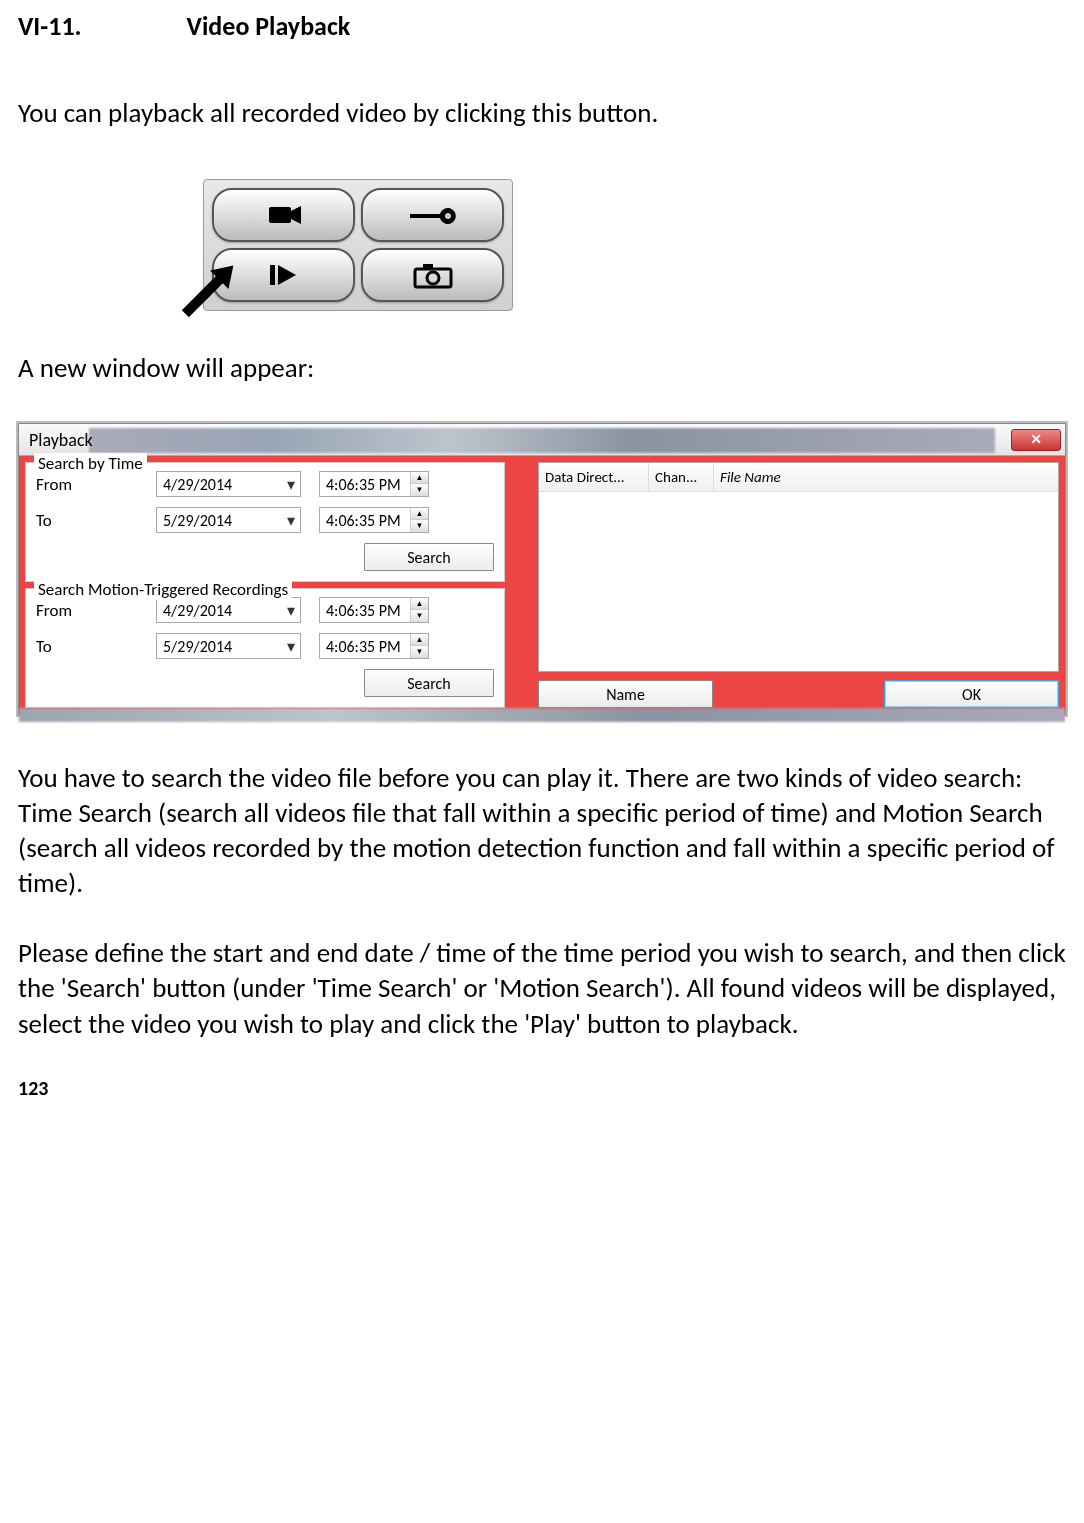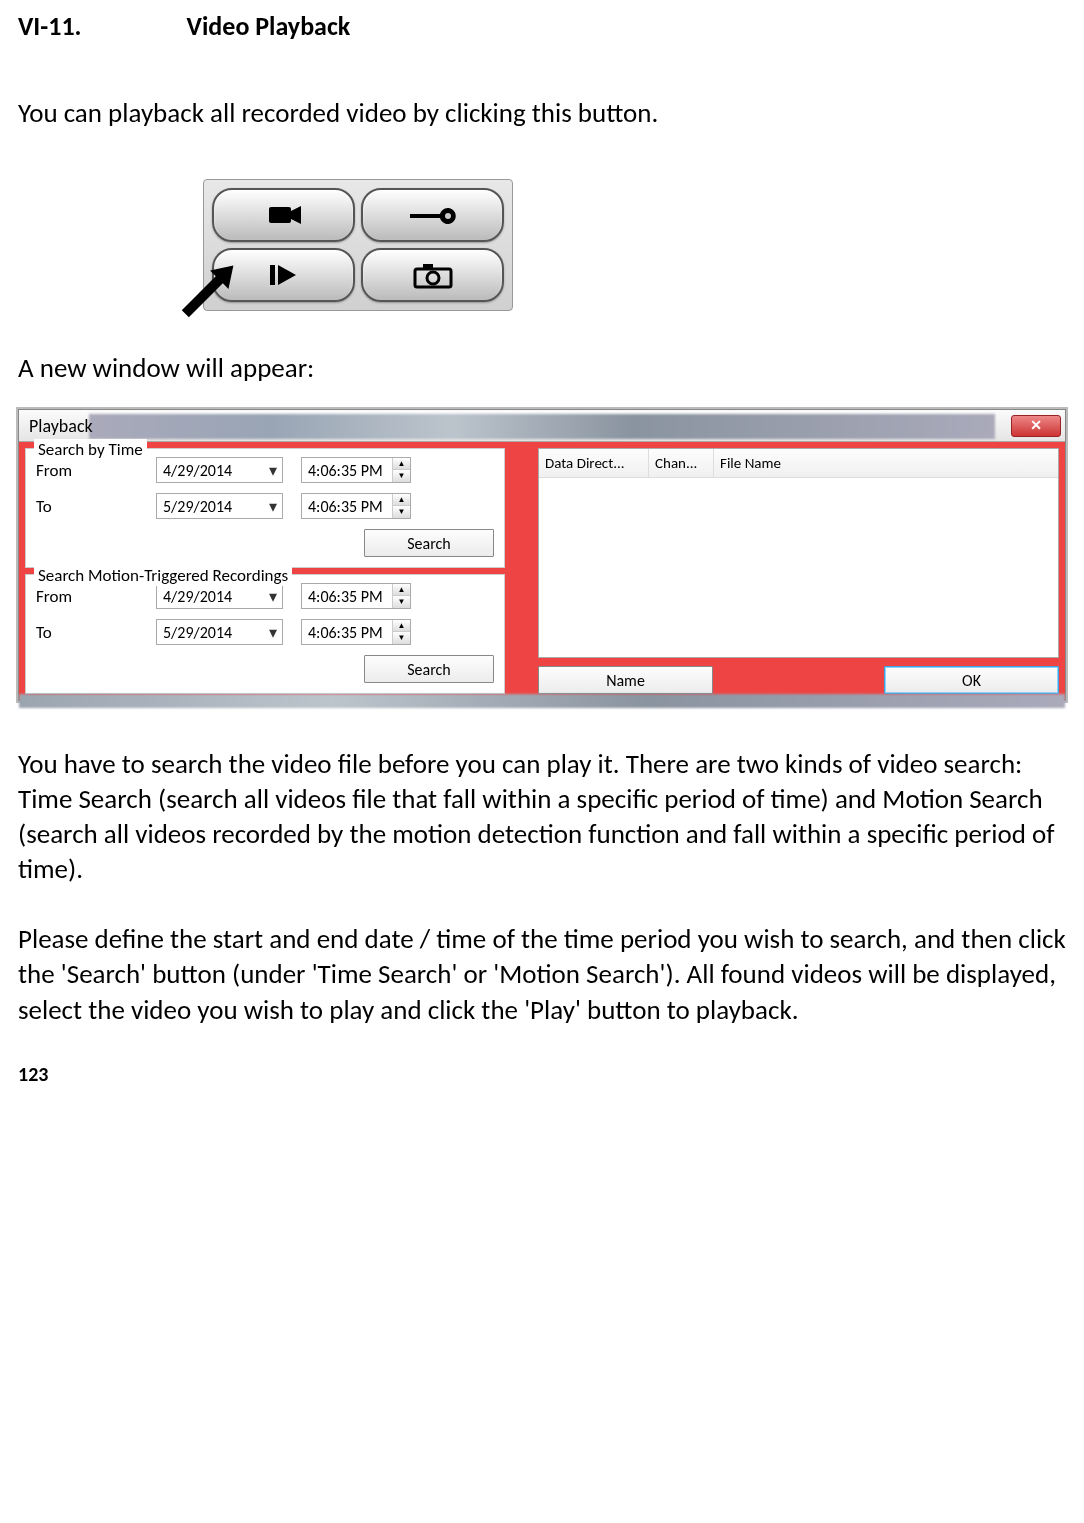--- a/index.html
+++ b/index.html
@@ -15,21 +15,21 @@
       display: grid; grid-template-columns: 1fr 1fr;
       gap: 6px; width: 310px;
     }
     .panel-btn {
       background: linear-gradient(#fff, #ddd, #bbb);
       border: 2px solid #555; border-radius: 20px;
       height: 54px; display: flex; align-items: center; justify-content: center;
       box-shadow: inset 0 1px 2px rgba(255,255,255,.8), 0 1px 2px rgba(0,0,0,.3);
     }
     .panel-btn svg { fill: #000; }
-    .subhead { font-size: 27px; margin-bottom: 25px; }
+    .subhead { font-size: 27px; margin-bottom: 39px; }
     .playback-window {
       border: 1px solid #888; background: #f0f0f0;
       margin-bottom: 45px;
       box-shadow: 0 0 0 2px #bbb;
     }
     .titlebar {
       background: linear-gradient(#fbfbfb, #e5e5e5);
       display: flex; align-items: center; padding: 0 0 0 10px;
       font-size: 18px; height: 32px; position: relative;
       border-bottom: 1px solid #aaa;
@@ -46,21 +46,21 @@
       border-radius: 3px; display: flex; align-items: center; justify-content: center;
       color: #fff; font-weight: bold; font-size: 14px; position: relative; z-index: 1;
     }
     .pb-body { display: flex; padding: 6px; gap: 10px; background: #ef4444; position: relative; }
     .pb-left { flex: 0 0 480px; display: flex; flex-direction: column; gap: 6px; }
     .fieldset { border: 1px solid #ccc; background: #fff; padding: 8px 10px 10px; position: relative; }
     .legend { position: absolute; top: -10px; left: 8px; background: #fff; padding: 0 4px; font-size: 17px; }
     .row { display: flex; align-items: center; margin-bottom: 10px; }
     .row-label { width: 120px; font-size: 17px; }
     .date-combo {
-      width: 127px; height: 26px; display: flex; align-items: center;
+      width: 145px; height: 26px; display: flex; align-items: center;
       border: 1px solid #aaa; background: #fff; font-size: 16px;
       padding-left: 6px; margin-right: 18px; justify-content: space-between;
     }
     .dd-arrow { width: 18px; text-align: center; color: #333; }
     .time-spin {
       width: 110px; height: 26px; display: flex; align-items: center;
       border: 1px solid #aaa; background: #fff; font-size: 16px;
       padding-left: 6px; justify-content: space-between;
     }
     .spinner { width: 18px; display: flex; flex-direction: column; border-left: 1px solid #ccc; }
@@ -71,21 +71,21 @@
       min-width: 130px; height: 28px;
       background: linear-gradient(#fdfdfd, #ececec);
       border: 1px solid #888; border-radius: 1px;
       font-size: 16px; display: flex; align-items: center; justify-content: center;
     }
     .winbutton.ok { border: 1px solid #3da2e0; box-shadow: 0 0 0 1px #8cd2ff inset; }
     .pb-right { flex: 1; display: flex; flex-direction: column; padding-left: 23px; }
     .list { flex: 1; background: #fff; border: 1px solid #aaa; }
     .list-header { display: flex; border-bottom: 1px solid #ddd; background: linear-gradient(#fdfdfd,#f0f0f0); }
     .list-header div { font-size: 15px; padding: 5px 6px; border-right: 1px solid #ddd; white-space: nowrap; overflow: hidden; }
-    .list-header div:last-child { border-right: none; flex: 1; }
+    .list-header div:last-child { border-right: none; flex: 1; font-style: italic; }
     .col-dir { width: 110px; } .col-chan { width: 65px; }
     .pb-right-buttons { display: flex; justify-content: space-between; margin-top: 8px; gap: 10px; }
     .pb-right-buttons .winbutton { min-width: 175px; }
     .blurstrip {
       position: absolute; left: 0; right: 0; bottom: -8px; height: 14px;
       background: linear-gradient(90deg, #9ba5b0, #bcc4cc 30%, #8a94a0 60%, #aab);
       filter: blur(1px);
     }
     .para { font-size: 27px; line-height: 1.3; margin-bottom: 35px; }
     .pagenum { text-align: left; font-size: 20px; margin-top: 20px; font-weight: bold; }

